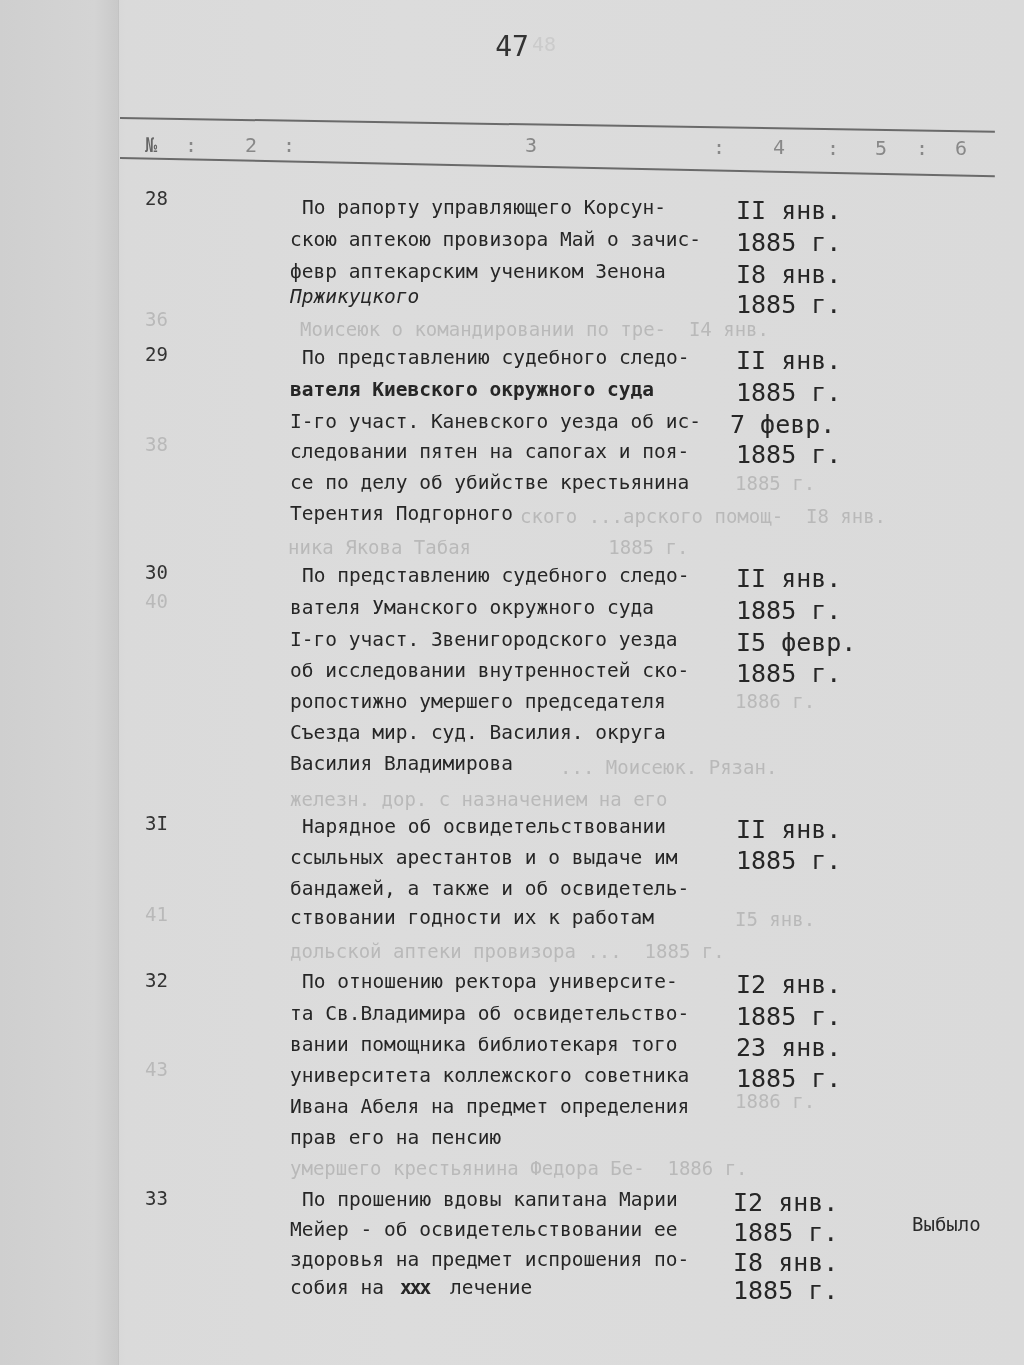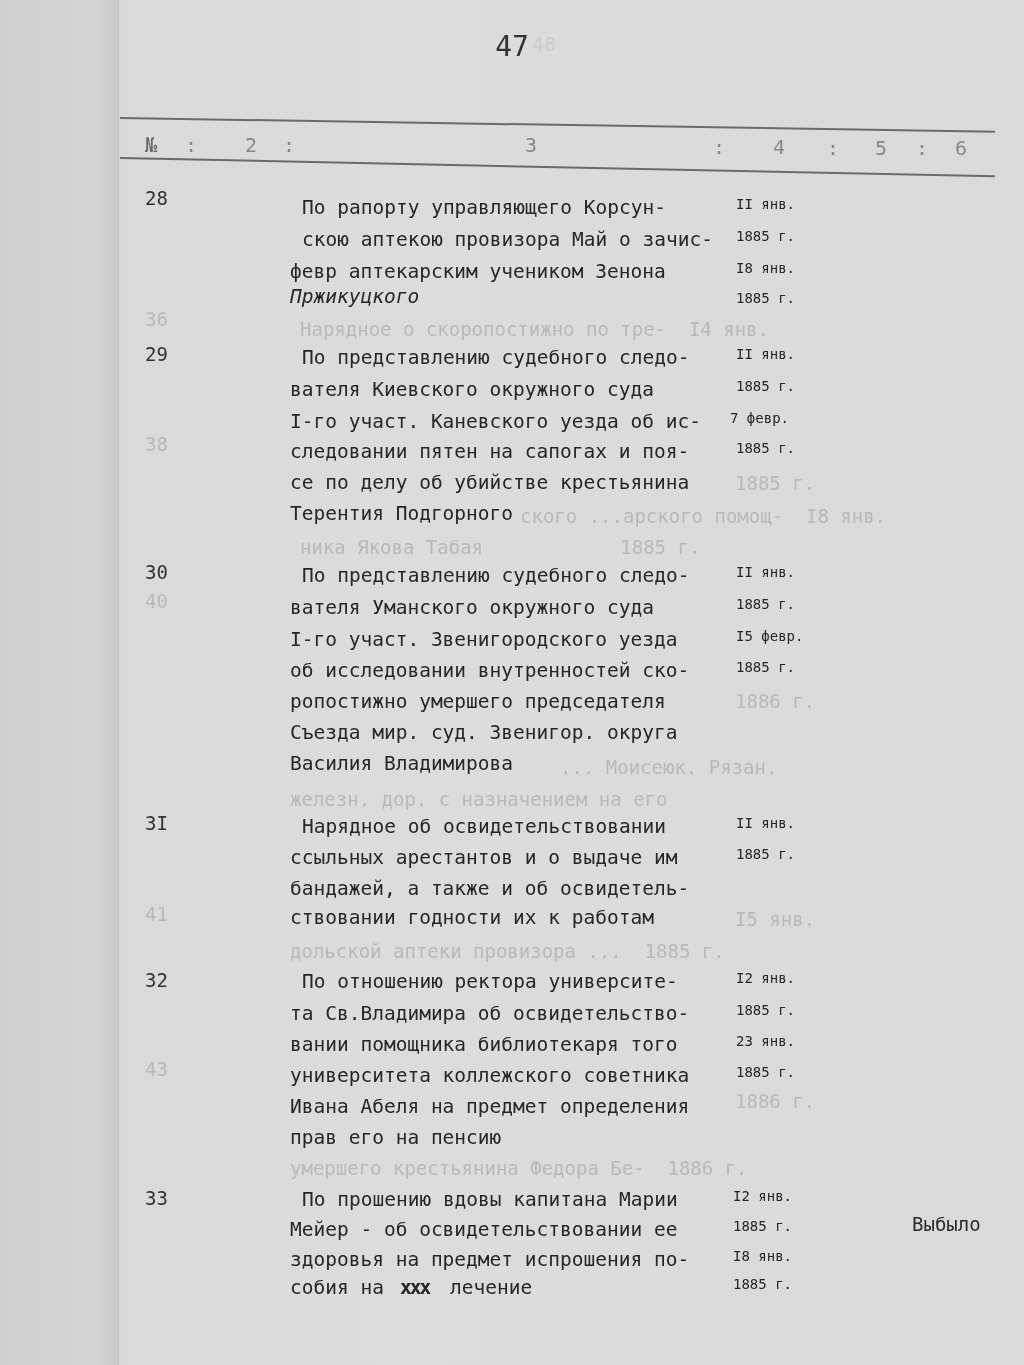--- a/index.html
+++ b/index.html
@@ -79,21 +79,21 @@
       color: #333;
     }
     .entry .text-line {
       position: absolute;
       font-size: 19.5px;
       color: #262626;
       white-space: pre;
     }
     .entry .date-line {
       position: absolute;
-      font-size: 14px;
+      font-size: 25px;
       color: #262626;
       white-space: pre;
     }
     .entry .note {
       position: absolute;
       font-size: 19px;
       color: #2a2a2a;
       left: 912px;
     }
     .struck {
@@ -106,24 +106,24 @@
 <body>
 
 <div class="page">
   <div class="left-strip"></div>
 
   <div class="ghost" style="left:145px;top:308px;">36</div>
   <div class="ghost" style="left:145px;top:433px;">38</div>
   <div class="ghost" style="left:145px;top:590px;">40</div>
   <div class="ghost" style="left:145px;top:903px;">41</div>
   <div class="ghost" style="left:145px;top:1058px;">43</div>
-  <div class="ghost" style="left:300px;top:318px;white-space:pre;">Нарядное о скоропостижно по тре-  I4 янв.</div>
+  <div class="ghost" style="left:300px;top:318px;white-space:pre;">Моисеюк о командировании по тре-  I4 янв.</div>
   <div class="ghost" style="left:735px;top:472px;">1885 г.</div>
   <div class="ghost" style="left:520px;top:505px;white-space:pre;">ского ...арского помощ-  I8 янв.</div>
-  <div class="ghost" style="left:300px;top:536px;white-space:pre;">ника Якова Табая            1885 г.</div>
+  <div class="ghost" style="left:288px;top:536px;white-space:pre;">ника Якова Табая            1885 г.</div>
   <div class="ghost" style="left:735px;top:690px;">1886 г.</div>
   <div class="ghost" style="left:560px;top:756px;">... Моисеюк. Рязан.</div>
   <div class="ghost" style="left:290px;top:788px;">железн. дор. с назначением на его</div>
   <div class="ghost" style="left:290px;top:940px;white-space:pre;">дольской аптеки провизора ...  1885 г.</div>
   <div class="ghost" style="left:735px;top:908px;">I5 янв.</div>
   <div class="ghost" style="left:735px;top:1090px;">1886 г.</div>
   <div class="ghost" style="left:290px;top:1157px;white-space:pre;">умершего крестьянина Федора Бе-  1886 г.</div>
 
   <div class="page-number">47</div>
   <div class="page-number-ghost">48</div>
@@ -141,51 +141,51 @@
     <span style="left:628px;top:2px;">4</span>
     <span style="left:682px;top:3px;">:</span>
     <span style="left:730px;top:3px;">5</span>
     <span style="left:771px;top:3px;">:</span>
     <span style="left:810px;top:3px;">6</span>
   </div>
 
   <div class="entry">
     <span class="num" style="top:187px;">28</span>
     <span class="text-line" style="left:302px;top:196px;">По рапорту управляющего Корсун-</span>
-    <span class="text-line" style="left:290px;top:228px;margin-left:12px;">скою аптекою провизора Май о зачис-</span>
+    <span class="text-line" style="left:290px;top:228px;">скою аптекою провизора Май о зачис-</span>
     <span class="text-line" style="left:290px;top:260px;">февр аптекарским учеником Зенона</span>
     <span class="text-line" style="left:290px;top:285px;font-style:italic;">Пржикуцкого</span>
     <span class="date-line" style="left:736px;top:196px;">II янв.</span>
     <span class="date-line" style="left:736px;top:228px;">1885 г.</span>
     <span class="date-line" style="left:736px;top:260px;">I8 янв.</span>
     <span class="date-line" style="left:736px;top:290px;">1885 г.</span>
   </div>
 
   <div class="entry">
     <span class="num" style="top:343px;">29</span>
     <span class="text-line" style="left:302px;top:346px;">По представлению судебного следо-</span>
-    <span class="text-line" style="left:290px;top:378px;">вателя Киевского окружного суда</span>
+    <span class="text-line" style="left:290px;top:378px;font-weight:bold;">вателя Киевского окружного суда</span>
     <span class="text-line" style="left:290px;top:410px;">I-го участ. Каневского уезда об ис-</span>
     <span class="text-line" style="left:290px;top:440px;">следовании пятен на сапогах и поя-</span>
     <span class="text-line" style="left:290px;top:471px;">се по делу об убийстве крестьянина</span>
     <span class="text-line" style="left:290px;top:502px;">Терентия Подгорного</span>
     <span class="date-line" style="left:736px;top:346px;">II янв.</span>
     <span class="date-line" style="left:736px;top:378px;">1885 г.</span>
     <span class="date-line" style="left:730px;top:410px;">7 февр.</span>
     <span class="date-line" style="left:736px;top:440px;">1885 г.</span>
   </div>
 
   <div class="entry">
     <span class="num" style="top:561px;">30</span>
     <span class="text-line" style="left:302px;top:564px;">По представлению судебного следо-</span>
     <span class="text-line" style="left:290px;top:596px;">вателя Уманского окружного суда</span>
     <span class="text-line" style="left:290px;top:628px;">I-го участ. Звенигородского уезда</span>
     <span class="text-line" style="left:290px;top:659px;">об исследовании внутренностей ско-</span>
     <span class="text-line" style="left:290px;top:690px;">ропостижно умершего председателя</span>
-    <span class="text-line" style="left:290px;top:721px;">Съезда мир. суд. Звенигор. округа</span>
+    <span class="text-line" style="left:290px;top:721px;">Съезда мир. суд. Василия. округа</span>
     <span class="text-line" style="left:290px;top:752px;">Василия Владимирова</span>
     <span class="date-line" style="left:736px;top:564px;">II янв.</span>
     <span class="date-line" style="left:736px;top:596px;">1885 г.</span>
     <span class="date-line" style="left:736px;top:628px;">I5 февр.</span>
     <span class="date-line" style="left:736px;top:659px;">1885 г.</span>
   </div>
 
   <div class="entry">
     <span class="num" style="top:812px;">3I</span>
     <span class="text-line" style="left:302px;top:815px;">Нарядное об освидетельствовании</span>

